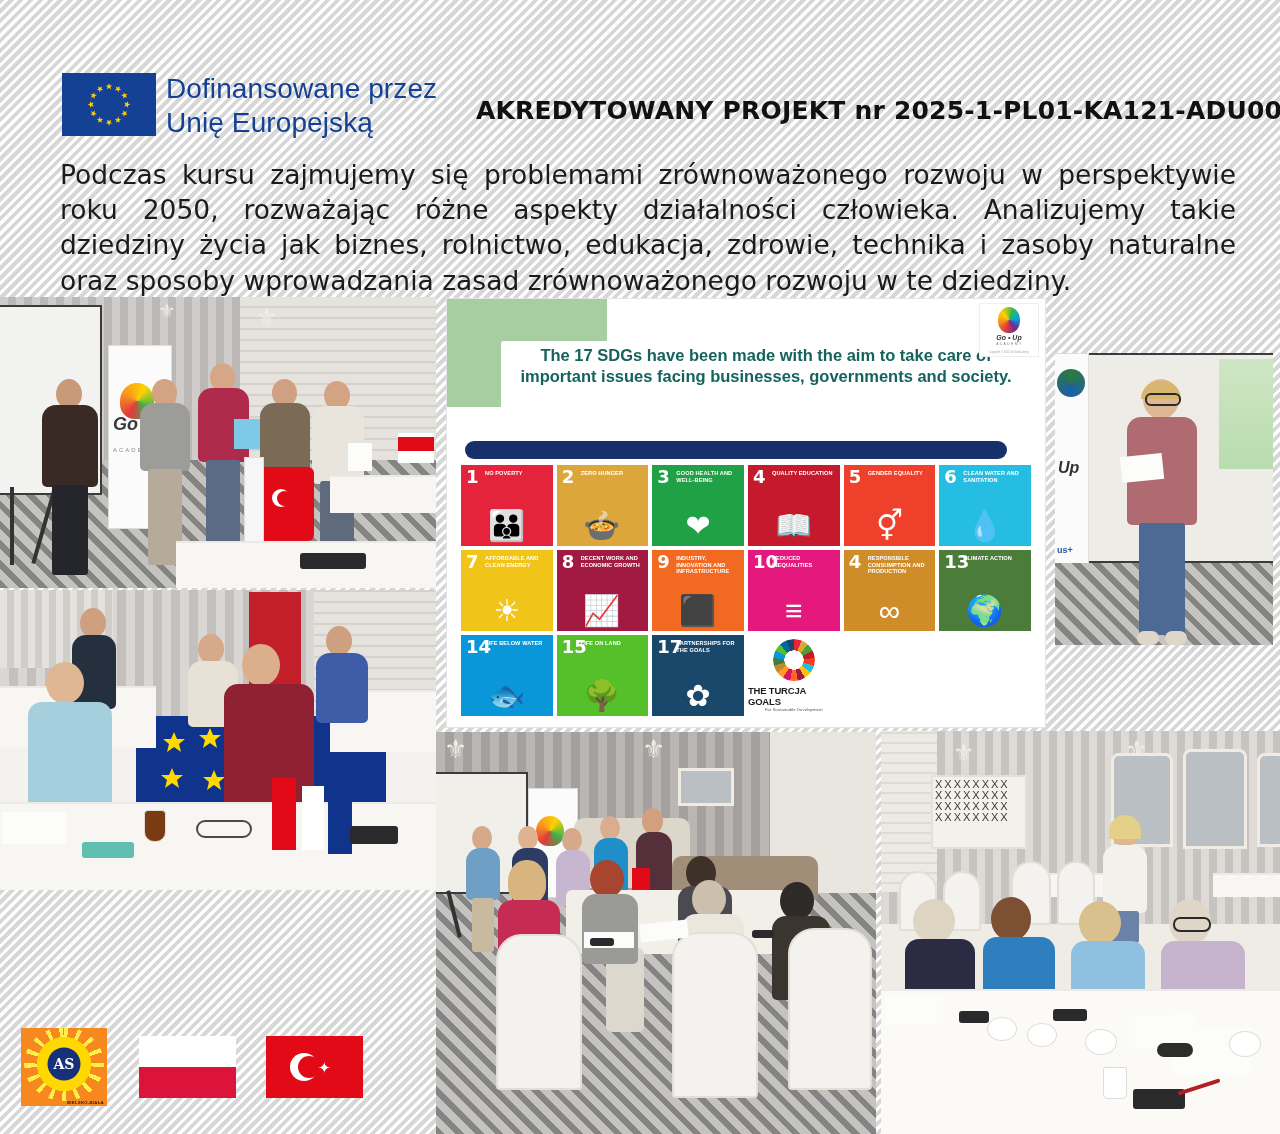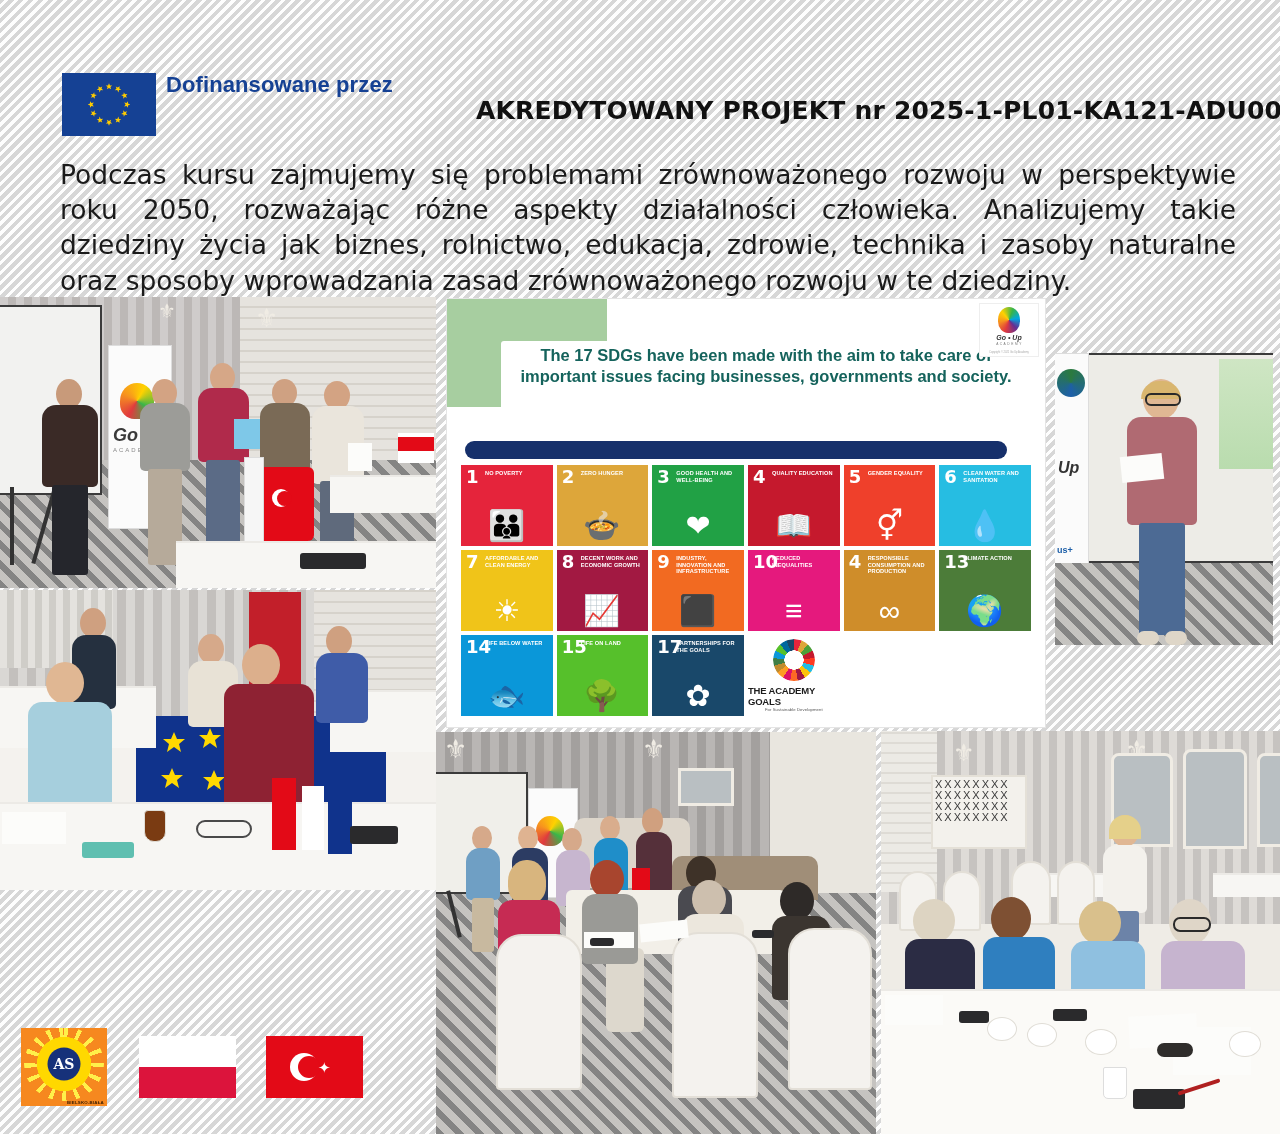--- a/index.html
+++ b/index.html
@@ -21,21 +21,21 @@
   }
 
   
   .eu-logo{
     position:absolute;left:62px;top:73px;width:94px;height:63px;
     background:#154194;display:block;
   }
   .eu-stars{position:absolute;inset:0;}
   .header-lines{
     position:absolute;left:166px;top:72px;
-    color:#154194;font-weight:bold;font-size:22px;line-height:1.22;
+    color:#154194;font-weight:normal;font-size:28px;line-height:1.22;
     letter-spacing:.1px;
   }
   .proj-title{
     position:absolute;left:476px;top:96px;
     font-size:25px;font-weight:bold;color:#111;
     letter-spacing:.2px;white-space:nowrap;
     font-family:"DejaVu Sans", sans-serif;
   }
   .intro{
     position:absolute;left:60px;top:157px;width:1176px;
@@ -198,39 +198,40 @@
           <g transform="rotate(330) translate(0,-18)">
               <polygon points="0,-3.2 0.95,-1 3.2,-1 1.4,0.45 2.1,2.8 0,1.4 -2.1,2.8 -1.4,0.45 -3.2,-1 -0.95,-1"></polygon>
             </g>
         </g>
       </g>
     </svg>
   </div>
 
   <div class="header-lines">
     <div>Dofinansowane przez</div>
+    <div>Unię Europejską</div>
   </div>
 
   <div class="proj-title">AKREDYTOWANY  PROJEKT  nr 2025-1-PL01-KA121-ADU000312764</div>
 
   <div class="intro">Podczas kursu zajmujemy się problemami zrównoważonego rozwoju w perspektywie roku 2050, rozważając różne aspekty działalności człowieka. Analizujemy takie dziedziny życia jak biznes, rolnictwo, edukacja, zdrowie, technika i zasoby naturalne oraz sposoby wprowadzania zasad zrównoważonego rozwoju w te dziedziny.</div>
 
   <div class="photo" id="photo-opening">
     <div class="room-wall" style="background:repeating-linear-gradient(90deg,#cfcccb 0 8px,#bcb8b6 8px 16px);"></div>
     <div class="brickwall" style="left:55%;right:0;"></div>
     <div class="room-floor"></div>
     <div class="chand" style="left:255px;top:6px;font-size:26px;">⚜</div>
     <div class="chand" style="left:158px;top:2px;font-size:20px;">⚜</div>
     <div class="screen" style="left:-6px;top:8px;width:104px;height:186px;"></div>
     <div class="screen-leg" style="left:10px;top:190px;width:4px;height:78px;"></div>
     <div class="screen-leg" style="left:42px;top:190px;width:4px;height:78px;transform:rotate(16deg);"></div>
     <div class="banner" style="left:108px;top:48px;width:62px;height:182px;"></div>
     <div style="position:absolute;left:120px;top:86px;width:34px;height:36px;border-radius:50% 50% 42% 42%;
       background:conic-gradient(from 210deg,#e03a3e,#f7941e,#ffd200,#39b54a,#e03a3e);"></div>
-    <div style="position:absolute;left:113px;top:128px;font-size:18px;color:#3a3a3a;font-weight:bold;font-style:italic;">Go</div>
+    <div style="position:absolute;left:113px;top:117px;font-size:18px;color:#3a3a3a;font-weight:bold;font-style:italic;">Go</div>
     <div style="position:absolute;left:113px;top:150px;font-size:6px;color:#8a8a8a;letter-spacing:2px;">ACADEMY</div>
 
     <div class="person" style="left:42px;top:82px;">
       <div class="head" style="left:14px;top:0;width:26px;height:30px;background:#c89a7a;"></div>
       <div class="torso" style="left:0;top:26px;width:56px;height:82px;background:#3a2a26;"></div>
       <div class="legs" style="left:10px;top:106px;width:36px;height:90px;background:#25262c;"></div>
     </div>
     <div class="person" style="left:140px;top:82px;">
       <div class="head" style="left:12px;top:0;width:25px;height:28px;background:#d3a383;"></div>
       <div class="torso" style="left:0;top:24px;width:50px;height:68px;background:#9c9c98;"></div>
@@ -557,21 +558,21 @@
           <div class="sdg-label">Life on Land</div>
           <div class="sdg-ico">🌳</div>
         </div>
         <div class="sdg-tile" style="background: rgb(25, 72, 106);">
           <div class="sdg-num">17</div>
           <div class="sdg-label">Partnerships for the Goals</div>
           <div class="sdg-ico">✿</div>
         </div>
         <div class="sdg-wheel-tile">
           <div class="wheel"></div>
-          <div class="wheel-t1">THE ACADEMY GOALS</div>
+          <div class="wheel-t1">THE TURCJA GOALS</div>
           <div class="wheel-t2">For Sustainable Development</div>
         </div>
       </div>
   </div>
 
 
   <div class="as-logo">
     <div class="as-rays"></div>
     <div class="as-sun"></div>
     <div class="as-disc">AS</div>

